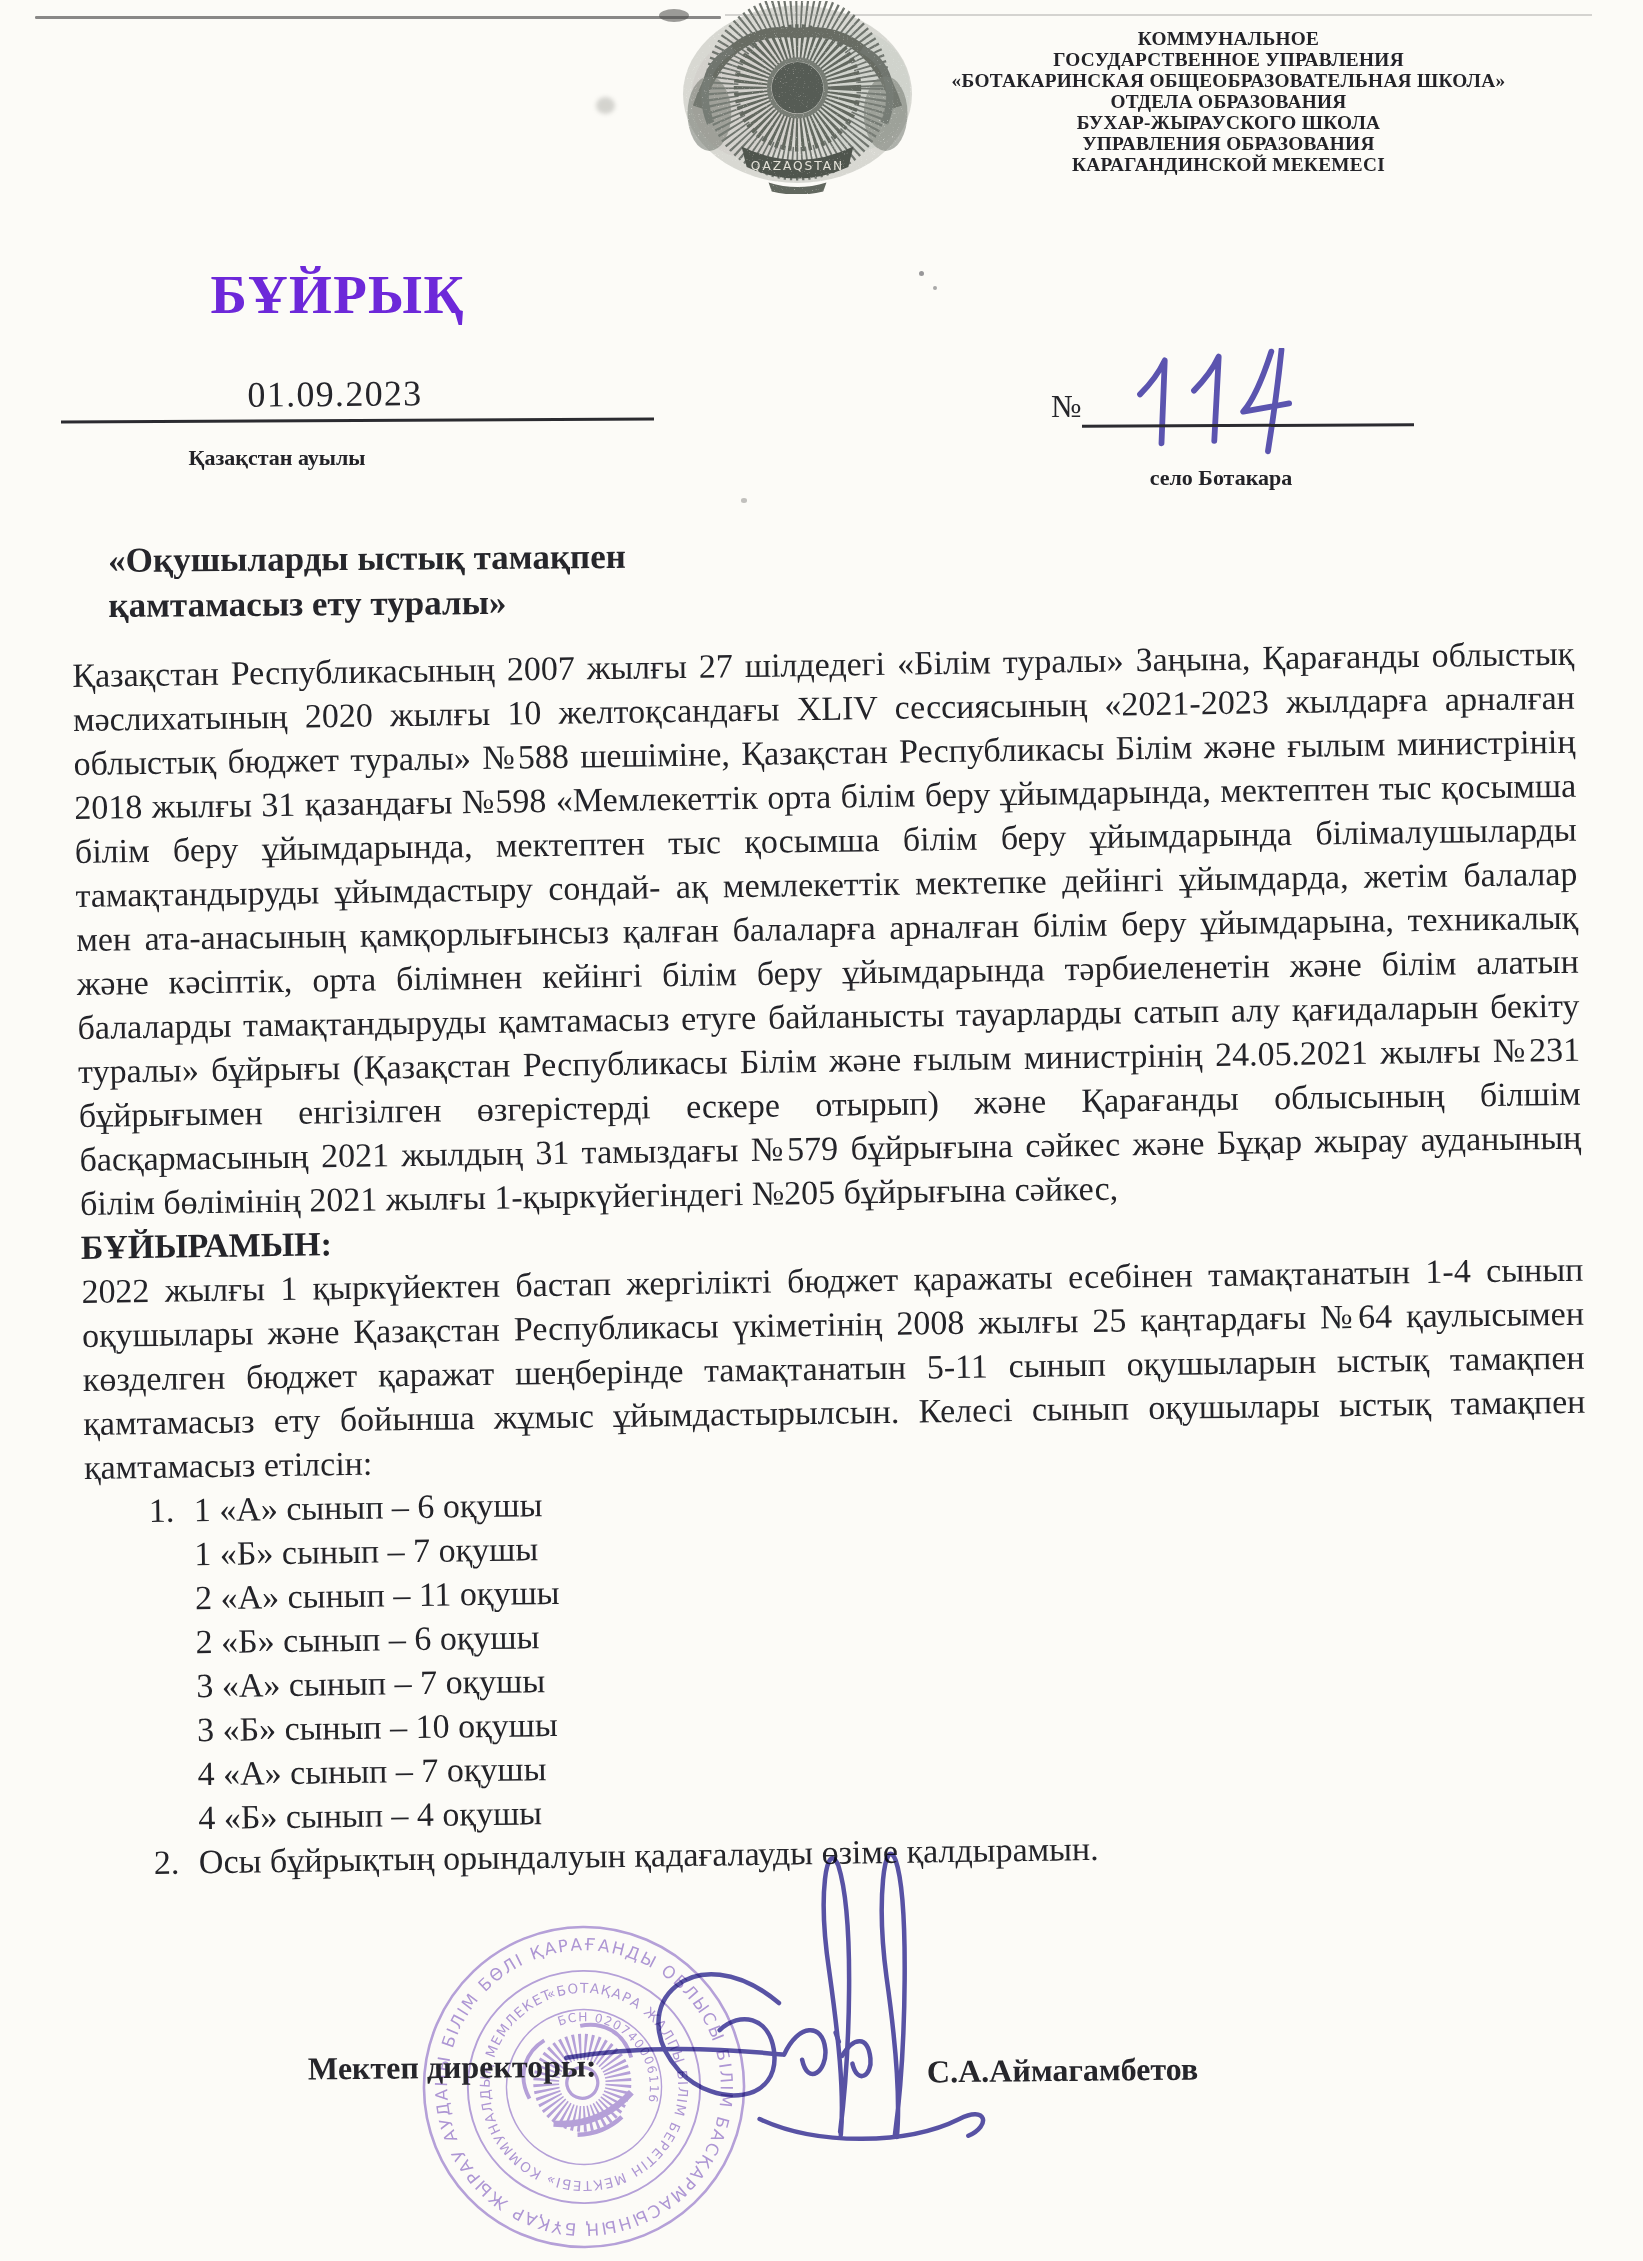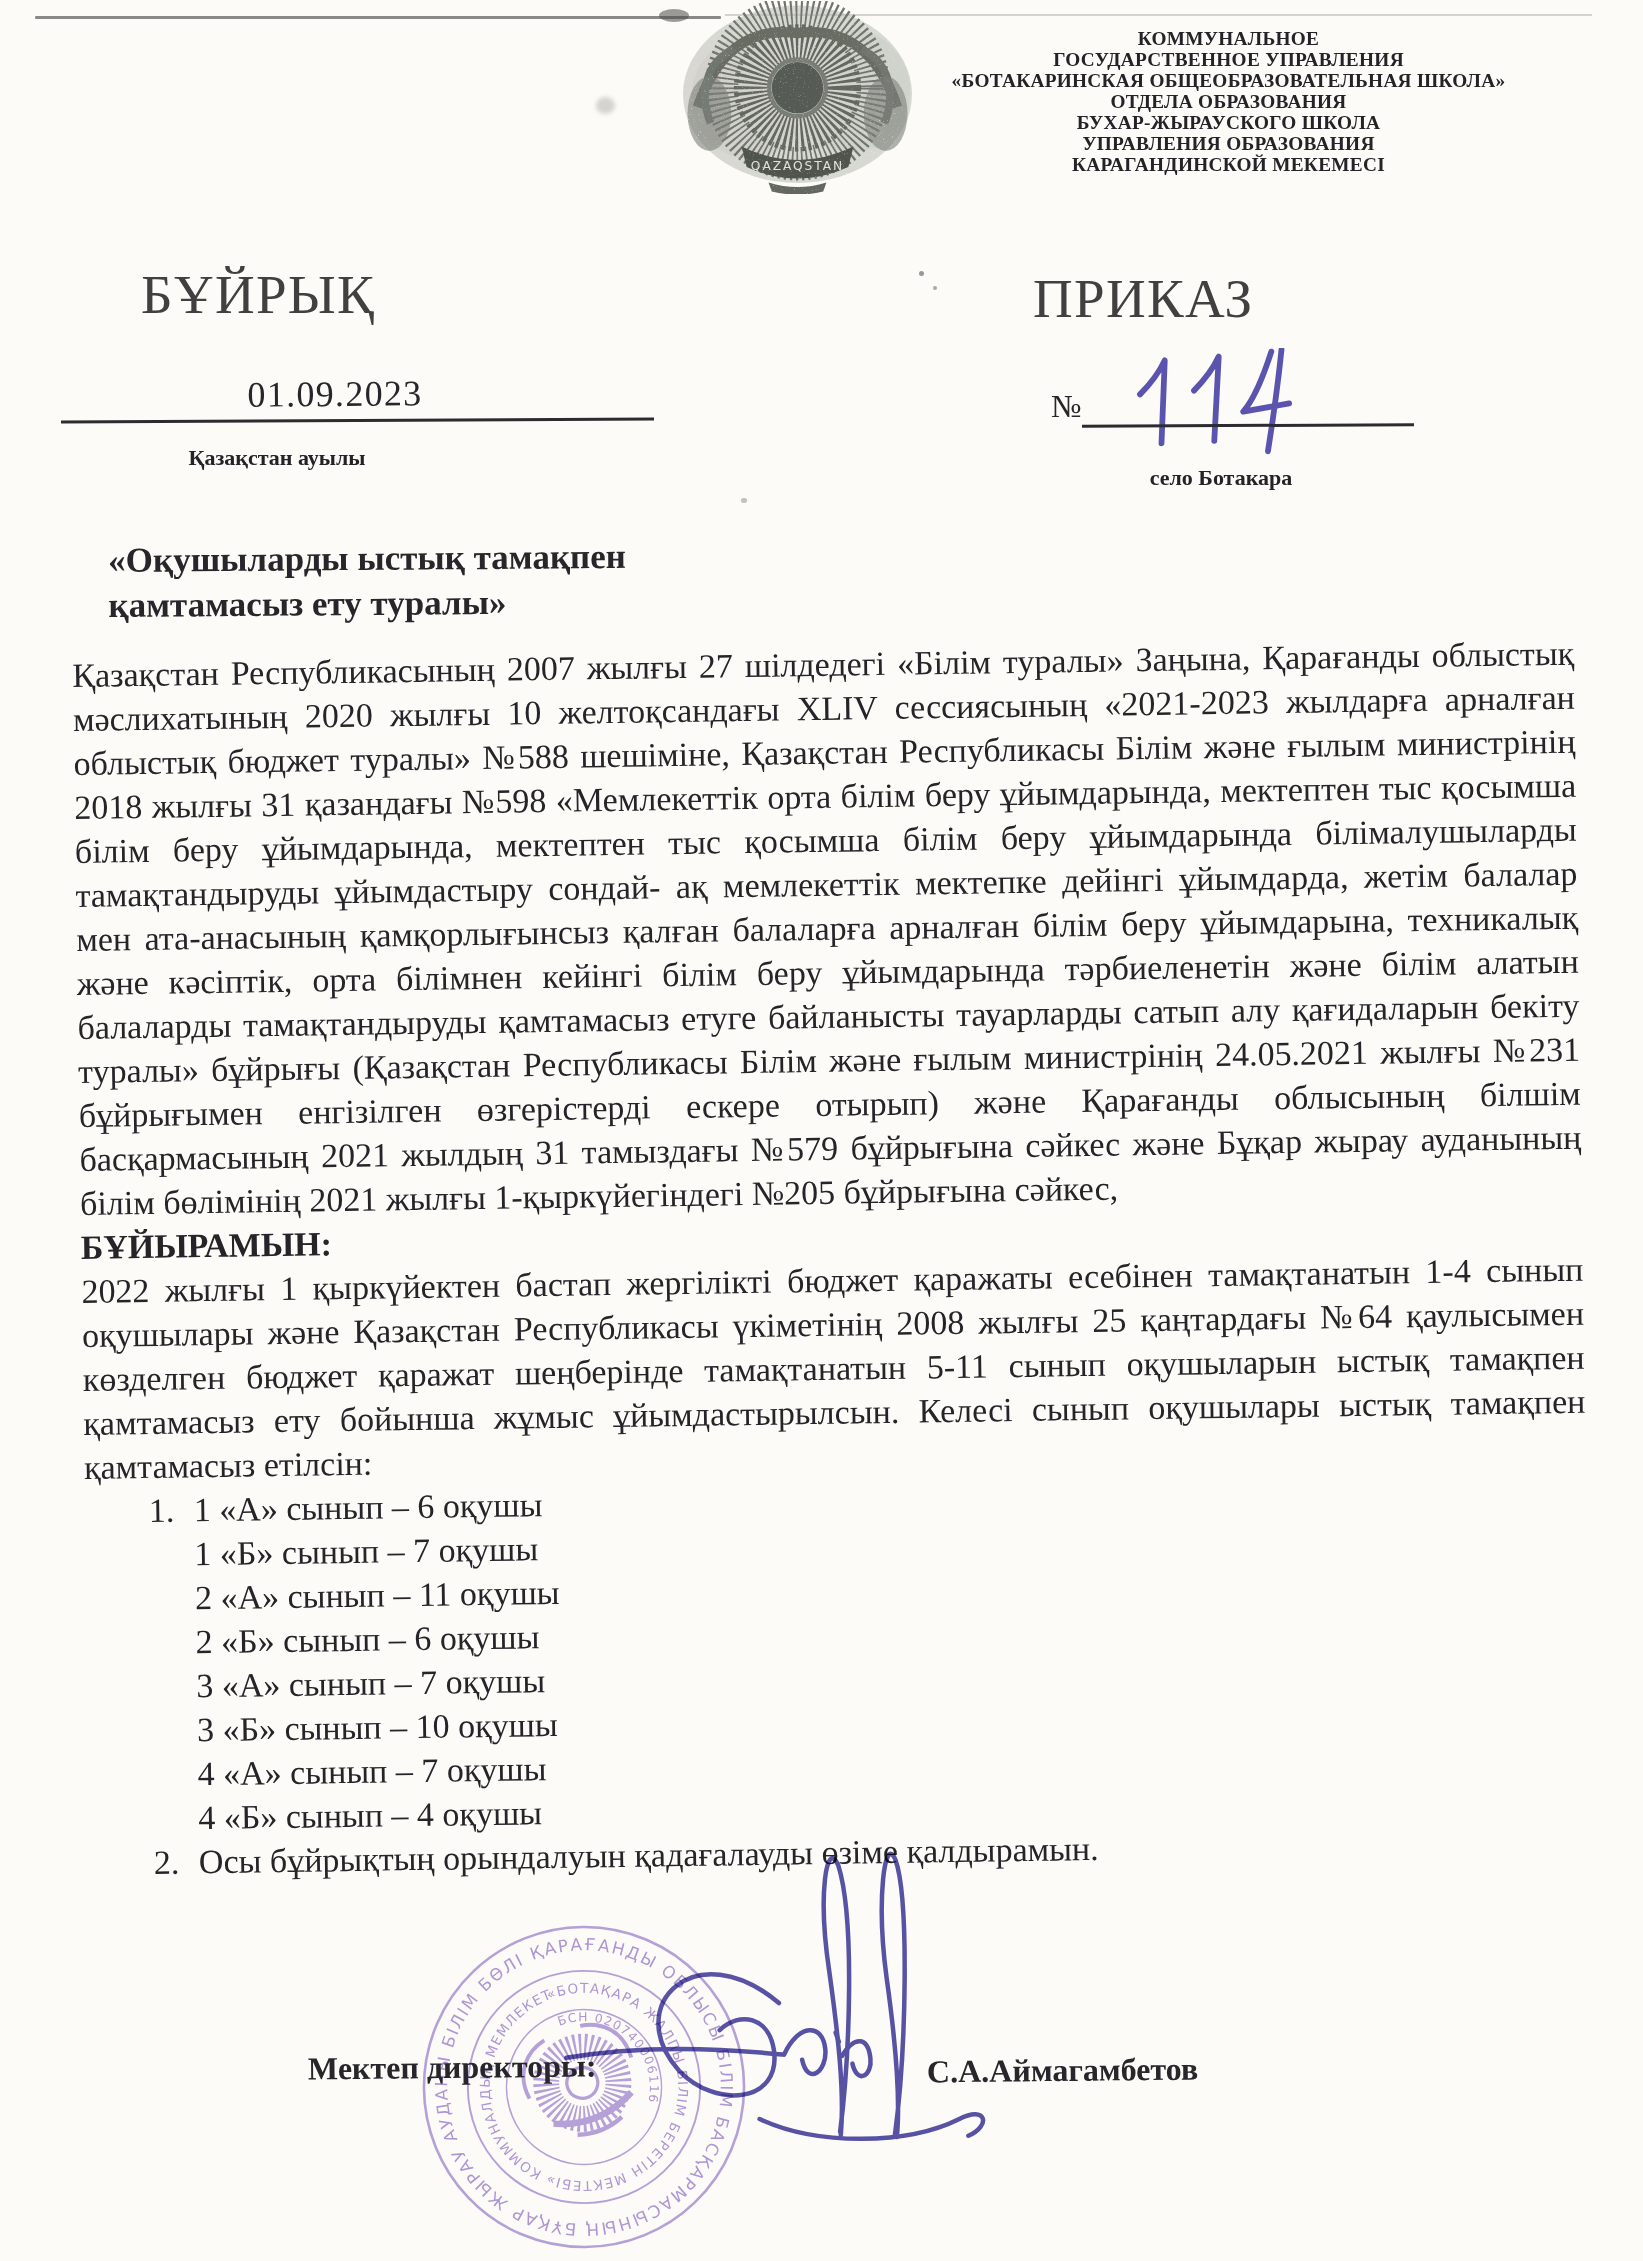--- a/index.html
+++ b/index.html
@@ -18,21 +18,21 @@
   .smudge1{left:596px;top:97px;width:19.3px;height:17px;background:#8b8b85;opacity:.35;border-radius:50%;filter:blur(1.9px);}
   .speck1{left:919px;top:271px;width:5.2px;height:5.2px;background:#55555a;opacity:.6;border-radius:50%;}
   .speck2{left:933px;top:286px;width:3.9px;height:3.9px;background:#55555a;opacity:.5;border-radius:50%;}
   .speck3{left:741px;top:498px;width:5.8px;height:4.5px;background:#6a6a66;opacity:.4;border-radius:50%;}
   
   .org{font-weight:bold;font-size:19.3px;line-height:21px;text-align:center;letter-spacing:0.3px;color:#232328;}
   .org-left{left:39px;top:26px;width:638px;}
   .org-right{left:906px;top:28px;width:645px;}
   .emblem{left:672px;top:1px;}
   
-  .doc-title{font-weight:normal;font-size:55px;text-align:left;letter-spacing:1.3px;color:#404040;}
+  .doc-title{font-weight:bold;font-size:55px;text-align:center;letter-spacing:1.3px;color:#6d28d9;}
   .title-kk{left:141px;top:263px;width:393px;}
   .title-ru{left:1033px;top:267px;width:393px;}
   
   .date-value{left:193px;top:373px;width:284px;text-align:center;font-size:36px;letter-spacing:1.3px;transform:rotate(-0.5deg);}
   .uline{height:2.6px;background:#2b2b30;}
   .uline-left{left:61px;top:419px;width:593px;transform:rotate(-0.3deg);}
   .uline-right{left:1082px;top:424px;width:332px;transform:rotate(-0.3deg);}
   .num-label{left:1051px;top:388px;font-size:32px;}
   .num-hand{left:1123px;top:348px;}
   .place{font-weight:bold;font-size:22px;text-align:center;color:#232328;}
@@ -101,21 +101,20 @@
     <div>КОММУНАЛЬНОЕ</div>
     <div>ГОСУДАРСТВЕННОЕ УПРАВЛЕНИЯ</div>
     <div>«БОТАКАРИНСКАЯ ОБЩЕОБРАЗОВАТЕЛЬНАЯ ШКОЛА»</div>
     <div>ОТДЕЛА ОБРАЗОВАНИЯ</div>
     <div>БУХАР-ЖЫРАУСКОГО ШКОЛА</div>
     <div>УПРАВЛЕНИЯ ОБРАЗОВАНИЯ</div>
     <div>КАРАГАНДИНСКОЙ МЕКЕМЕСІ</div>
   </div>
 
   <div class="abs doc-title title-kk">БҰЙРЫҚ</div>
-  <div class="abs doc-title title-ru">ПРИКАЗ</div>
 
   <div class="abs date-value">01.09.2023</div>
   <div class="abs uline uline-left"></div>
   <div class="abs num-label">№</div>
   <div class="abs num-hand" aria-label="114">
     <svg width="219" height="116" viewBox="0 0 340 180">
       <g fill="none" stroke="#4a42a8" stroke-width="9" stroke-linecap="round" stroke-linejoin="round" opacity="0.9" transform="rotate(-4 170 90)">
         <path d="M 28,62 C 44,48 60,30 70,12 L 56,140"></path>
         <path d="M 112,62 C 128,48 144,30 154,12 L 138,142"></path>
         <path d="M 236,10 C 220,50 204,82 186,100 L 258,92"></path>

